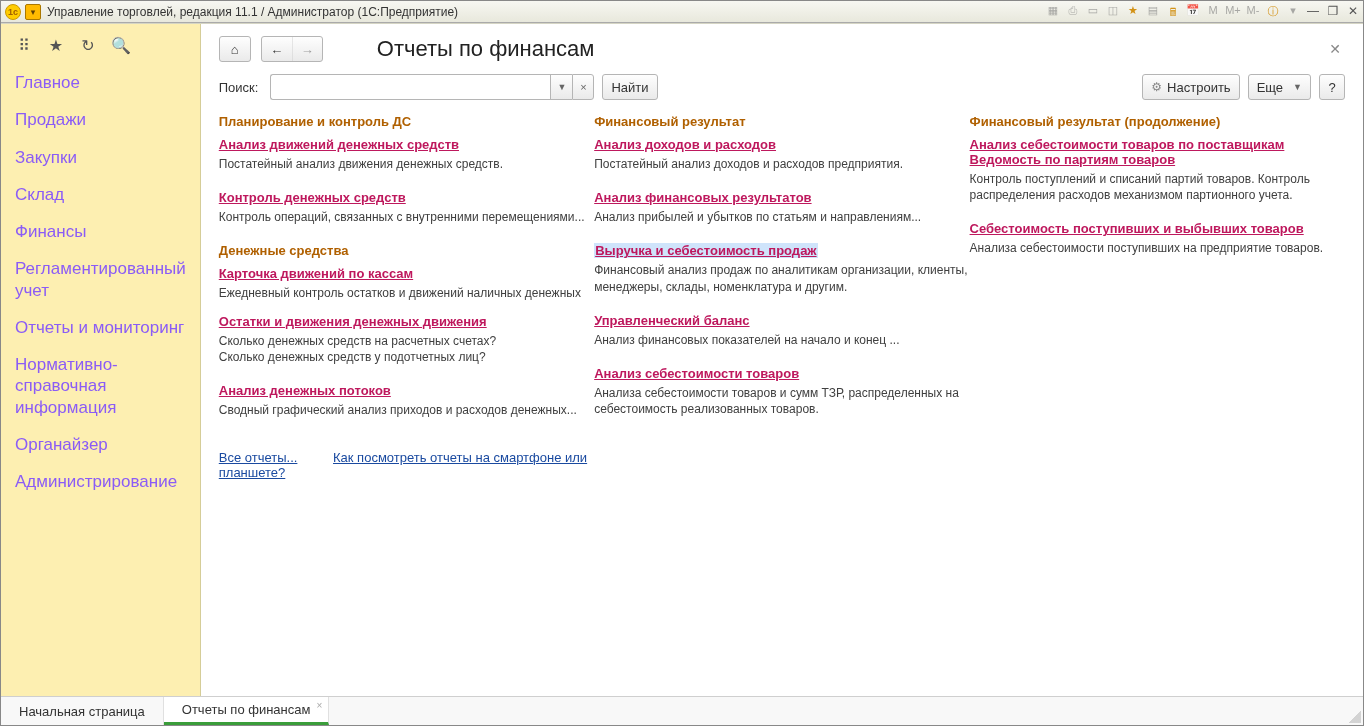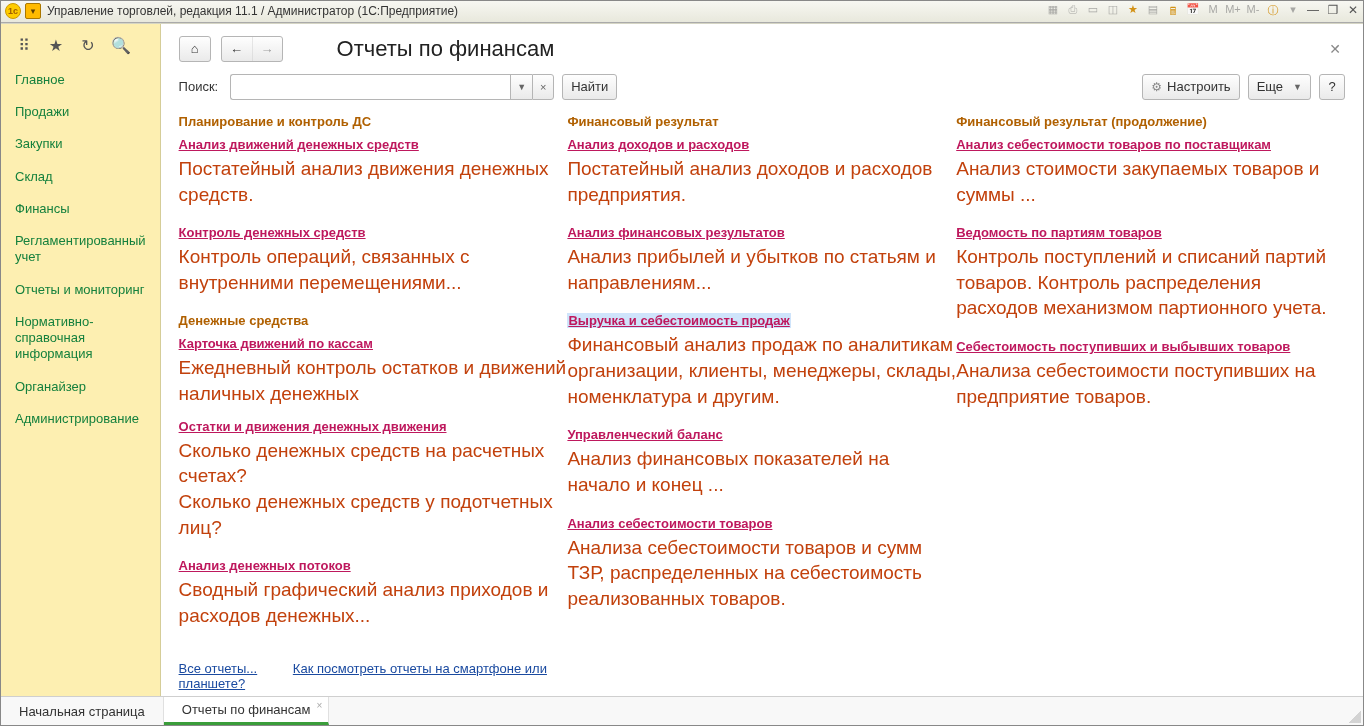--- a/index.html
+++ b/index.html
@@ -13,21 +13,21 @@
   .titlebar .title { flex:0 0 auto; }
   .titlebar .spacer { flex:1 1 auto; }
   .titlebar .tool { width:18px; height:16px; margin:0 1px; opacity:.6; font-size:11px; text-align:center; color:#777; }
   .titlebar .tool.gold { color:#d08800; opacity:.9;}
   .titlebar .winbtn { width:20px; height:16px; font-size:12px; text-align:center; color:#555; }
   
   .body { flex:1 1 auto; display:flex; min-height:0; border-top:1px solid #d5d5c4;}
   .sidebar { width:200px; background:#fdefb1; border-right:1px solid #d5cd98; padding-top:8px; }
   .sb-icons { display:flex; gap:14px; padding:4px 14px 10px 14px; }
   .sb-icons .ic { width:18px; height:18px; color:#555; font-size:16px; text-align:center; }
-  .sb-item { padding:8px 14px; font-size:13px; color:#15803d; cursor:pointer; line-height:1.25; }
+  .sb-item { padding:8px 14px; font-size:17px; color:#8b5cf6; cursor:pointer; line-height:1.25; }
   
   .main { flex:1 1 auto; display:flex; flex-direction:column; position:relative; background:#fff; min-width:0;}
   .mhead { display:flex; align-items:center; padding:12px 18px 8px 18px; gap:10px; }
   .btn { background:linear-gradient(to bottom,#fefefe,#eaeaea); border:1px solid #b5b5b5; border-radius:3px; height:26px; display:flex; align-items:center; justify-content:center; padding:0 8px; font-size:13px; cursor:pointer; }
   .btn.icon { width:32px; padding:0; }
   .btn.small { width:26px; padding:0; }
   .navgroup { display:flex; border:1px solid #b5b5b5; border-radius:3px; overflow:hidden; height:26px; background:linear-gradient(to bottom,#fefefe,#eaeaea);}
   .navgroup .nb { width:30px; display:flex; align-items:center; justify-content:center; cursor:pointer; }
   .navgroup .nb + .nb { border-left:1px solid #ccc; }
   .navgroup .nb.disabled { opacity:.45; cursor:default;}
@@ -41,21 +41,21 @@
   .combo .clr { width:22px; border:1px solid #b5b5b5; display:flex; align-items:center; justify-content:center; background:linear-gradient(to bottom,#fefefe,#eaeaea); cursor:pointer; font-size:11px; color:#666; border-radius:0 3px 3px 0;}
   .rightbtns { margin-left:auto; display:flex; gap:8px; }
   .btn .gear { color:#888; margin-right:5px; font-size:12px;}
   .btn .arrow { margin-left:10px; font-size:9px; color:#666;}
   
   .cols { display:flex; padding:0 18px 10px 18px; align-items:flex-start; }
   .col { flex:1 1 0; min-width:0; }
   .sect-title { color:#b06000; font-weight:bold; font-size:13px; margin:2px 0 8px 0; }
   .report-link { color:#be185d; text-decoration:underline; font-weight:bold; font-size:13px; cursor:pointer; display:inline; }
   .report-link.hl { background:#cfe4fb; padding:0 1px;}
-  .desc { font-size:19px; color:#c2410c; margin:4px 0 18px 0; line-height:1.35; }
+  .desc { font-size:12px; color:#404040; margin:4px 0 18px 0; line-height:1.35; }
   .desc.tight { margin-bottom:12px;}
   .bottomlinks { padding:14px 0 0 0; }
   .bottomlinks a { color:#1a4aa0; text-decoration:underline; font-size:13px; cursor:pointer; margin-right:32px;}
   
   .tabs { height:29px; border-top:1px solid #cfcfcf; display:flex; align-items:stretch; background:#f8f8f8; }
   .tab { padding:0 18px; display:flex; align-items:center; border-right:1px solid #e0e0e0; font-size:13px; cursor:pointer; position:relative;}
   .tab.active { background:#fff; border-bottom:3px solid #3a9d3a; }
   .tab .tabx { position:absolute; top:3px; right:6px; font-size:10px; color:#aaa;}
   
   .resize { position:absolute; right:2px; bottom:2px; width:12px; height:12px; background:
@@ -178,21 +178,20 @@
           <div class="desc">Финансовый анализ продаж по аналитикам организации, клиенты, менеджеры, склады, номенклатура и другим.</div>
           <span class="report-link">Управленческий баланс</span>
           <div class="desc">Анализ финансовых показателей на начало и конец ...</div>
           <span class="report-link">Анализ себестоимости товаров</span>
           <div class="desc">Анализа себестоимости товаров и сумм ТЗР, распределенных на себестоимость реализованных товаров.</div>
         </div>
 
         <div class="col">
           <div class="sect-title">Финансовый результат (продолжение)</div>
           <span class="report-link">Анализ себестоимости товаров по поставщикам</span>
-          <div class="desc">Анализ стоимости закупаемых товаров и суммы ...</div>
           <span class="report-link">Ведомость по партиям товаров</span>
           <div class="desc">Контроль поступлений и списаний партий товаров. Контроль распределения расходов механизмом партионного учета.</div>
           <span class="report-link">Себестоимость поступивших и выбывших товаров</span>
           <div class="desc">Анализа себестоимости поступивших на предприятие товаров.</div>
         </div>
       </div>
     </div>
   </div>
 
   <div class="tabs">

